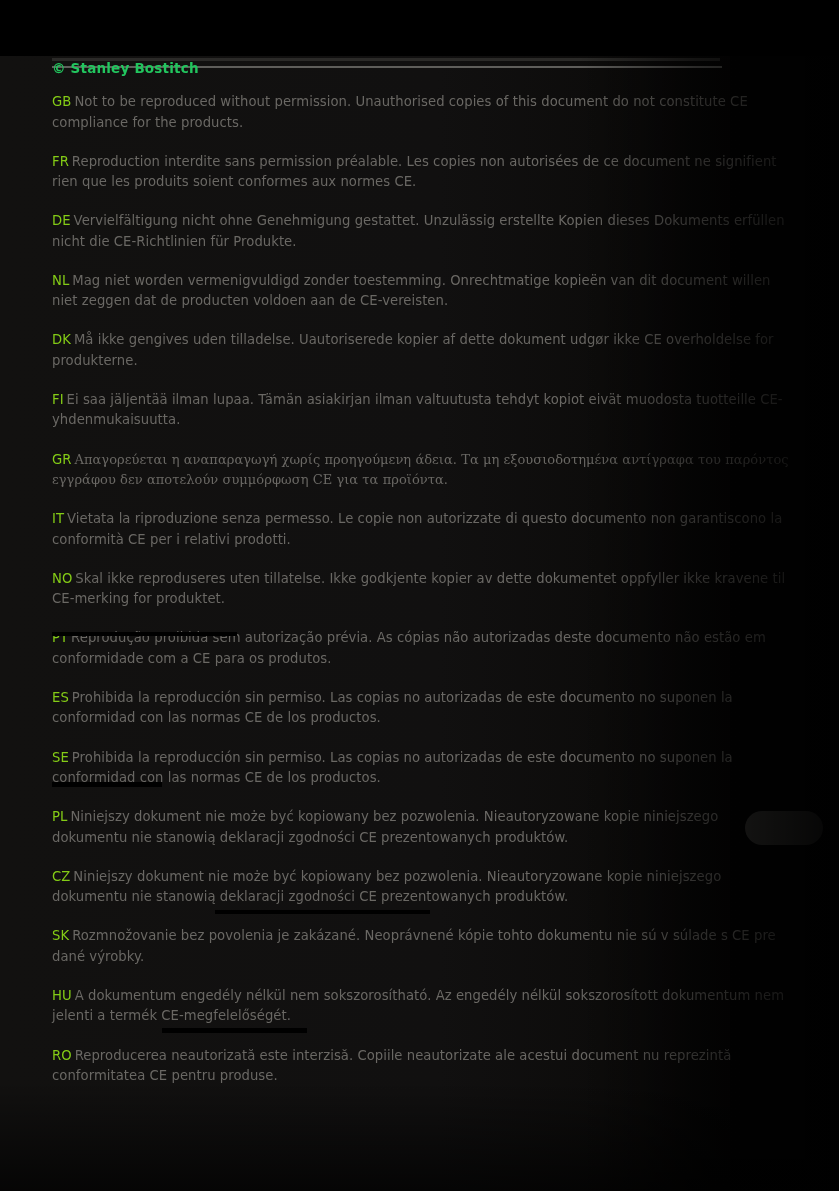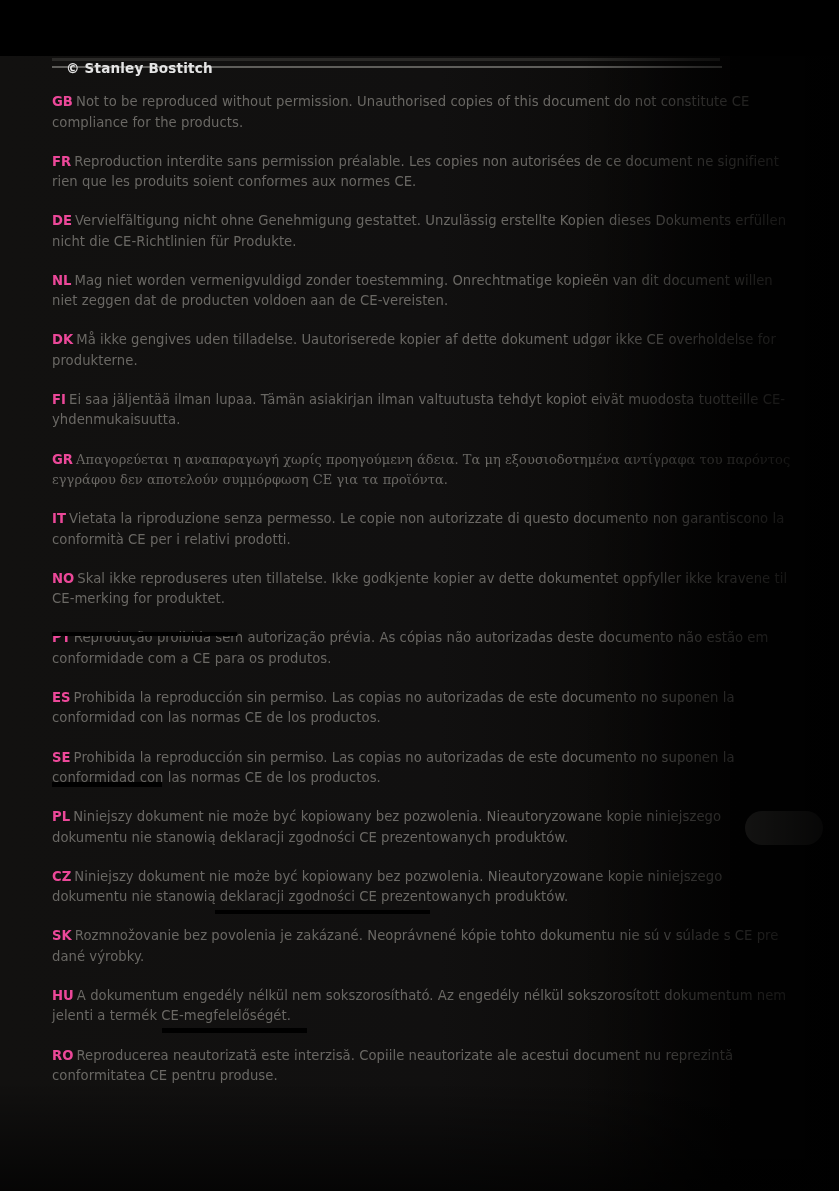--- a/index.html
+++ b/index.html
@@ -57,25 +57,25 @@
     top: 52px;
     width: 742px;
   }
 
   .copyright-row {
     position: relative;
     height: 26px;
   }
   .copyright {
     position: absolute;
-    left: 14px;
+    left: 0;
     top: 8px;
     font-size: 13.5px;
     font-weight: bold;
-    color: #e5e5e5;
+    color: #22c55e;
     letter-spacing: 0.2px;
     white-space: nowrap;
   }
   .rule {
     position: absolute;
     left: 0;
     top: 14px;
     width: 670px;
     height: 2px;
     background: #5f5e5b;
@@ -87,22 +87,22 @@
 
   .entry {
     position: relative;
     margin-bottom: 18.6px;
     font-size: 13.2px;
     line-height: 20.5px;
     color: #6e6c68;
     letter-spacing: 0.05px;
   }
   .entry .code {
-    font-weight: bold;
-    color: #ec4899;
+    font-weight: normal;
+    color: #84cc16;
     margin-right: 3px;
   }
   .entry .txt {
     color: #6a6864;
   }
   
   .entry.serif .txt {
     font-family: "DejaVu Serif", serif;
     font-size: 13px;
   }

